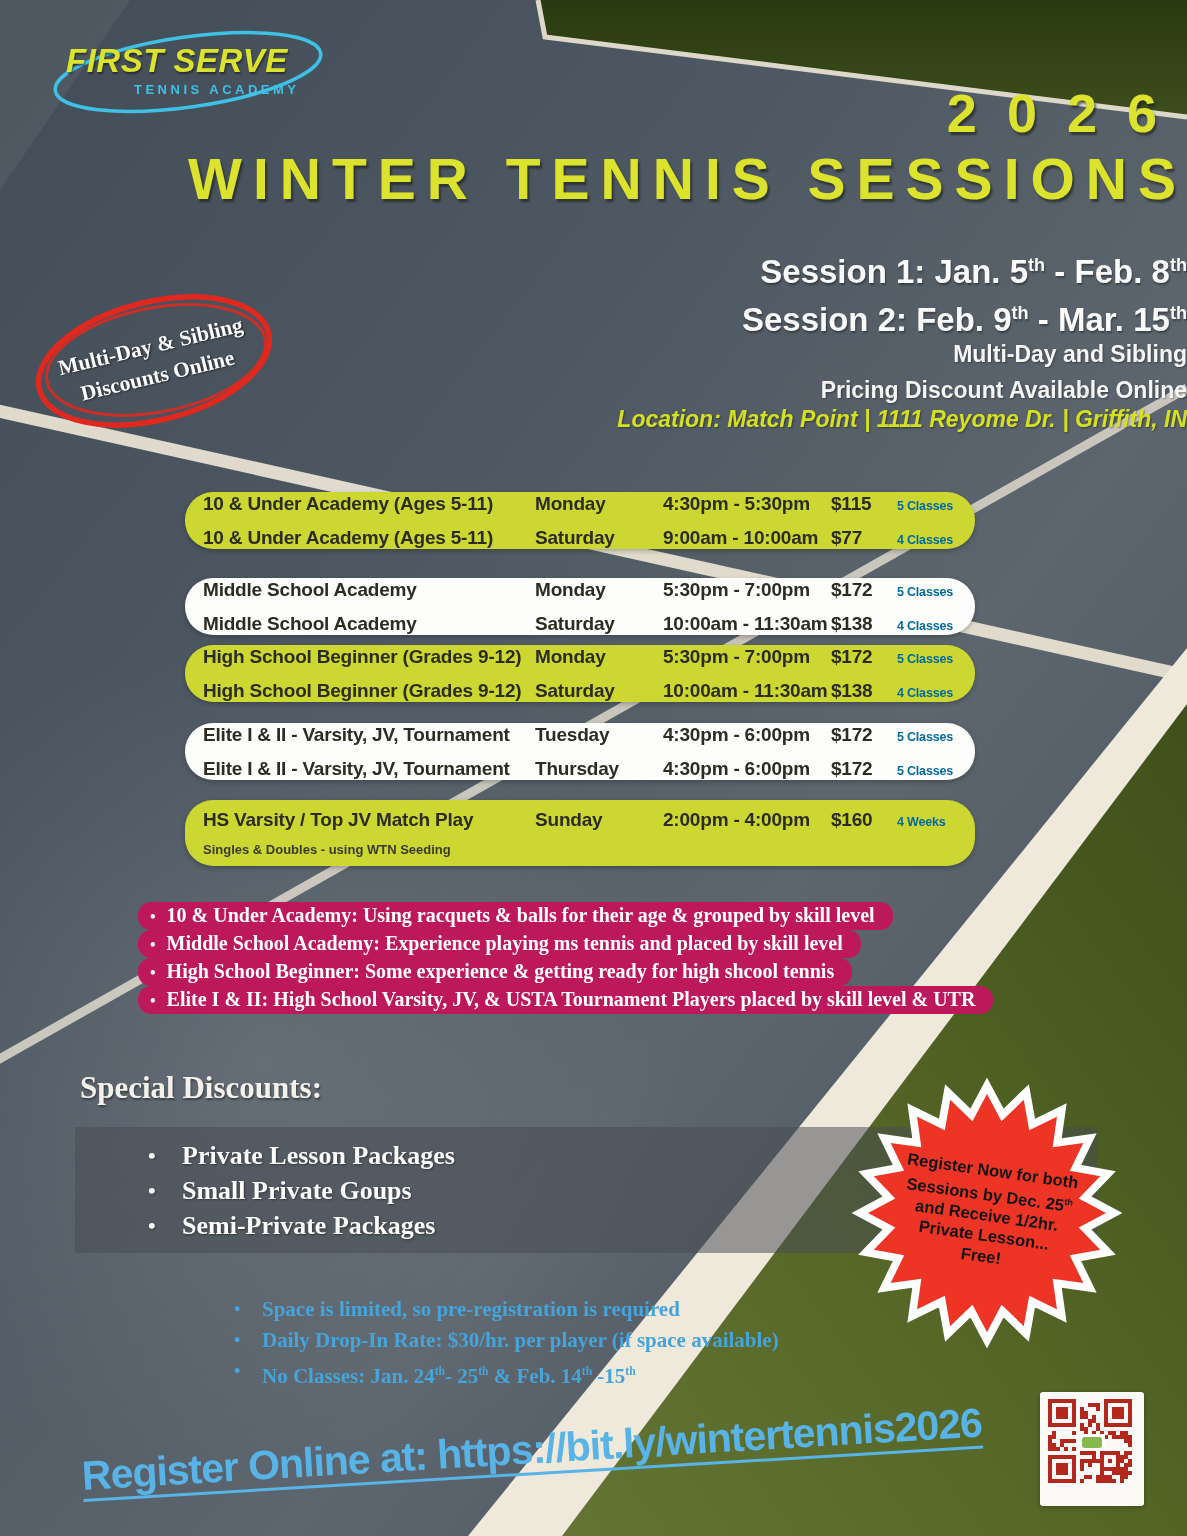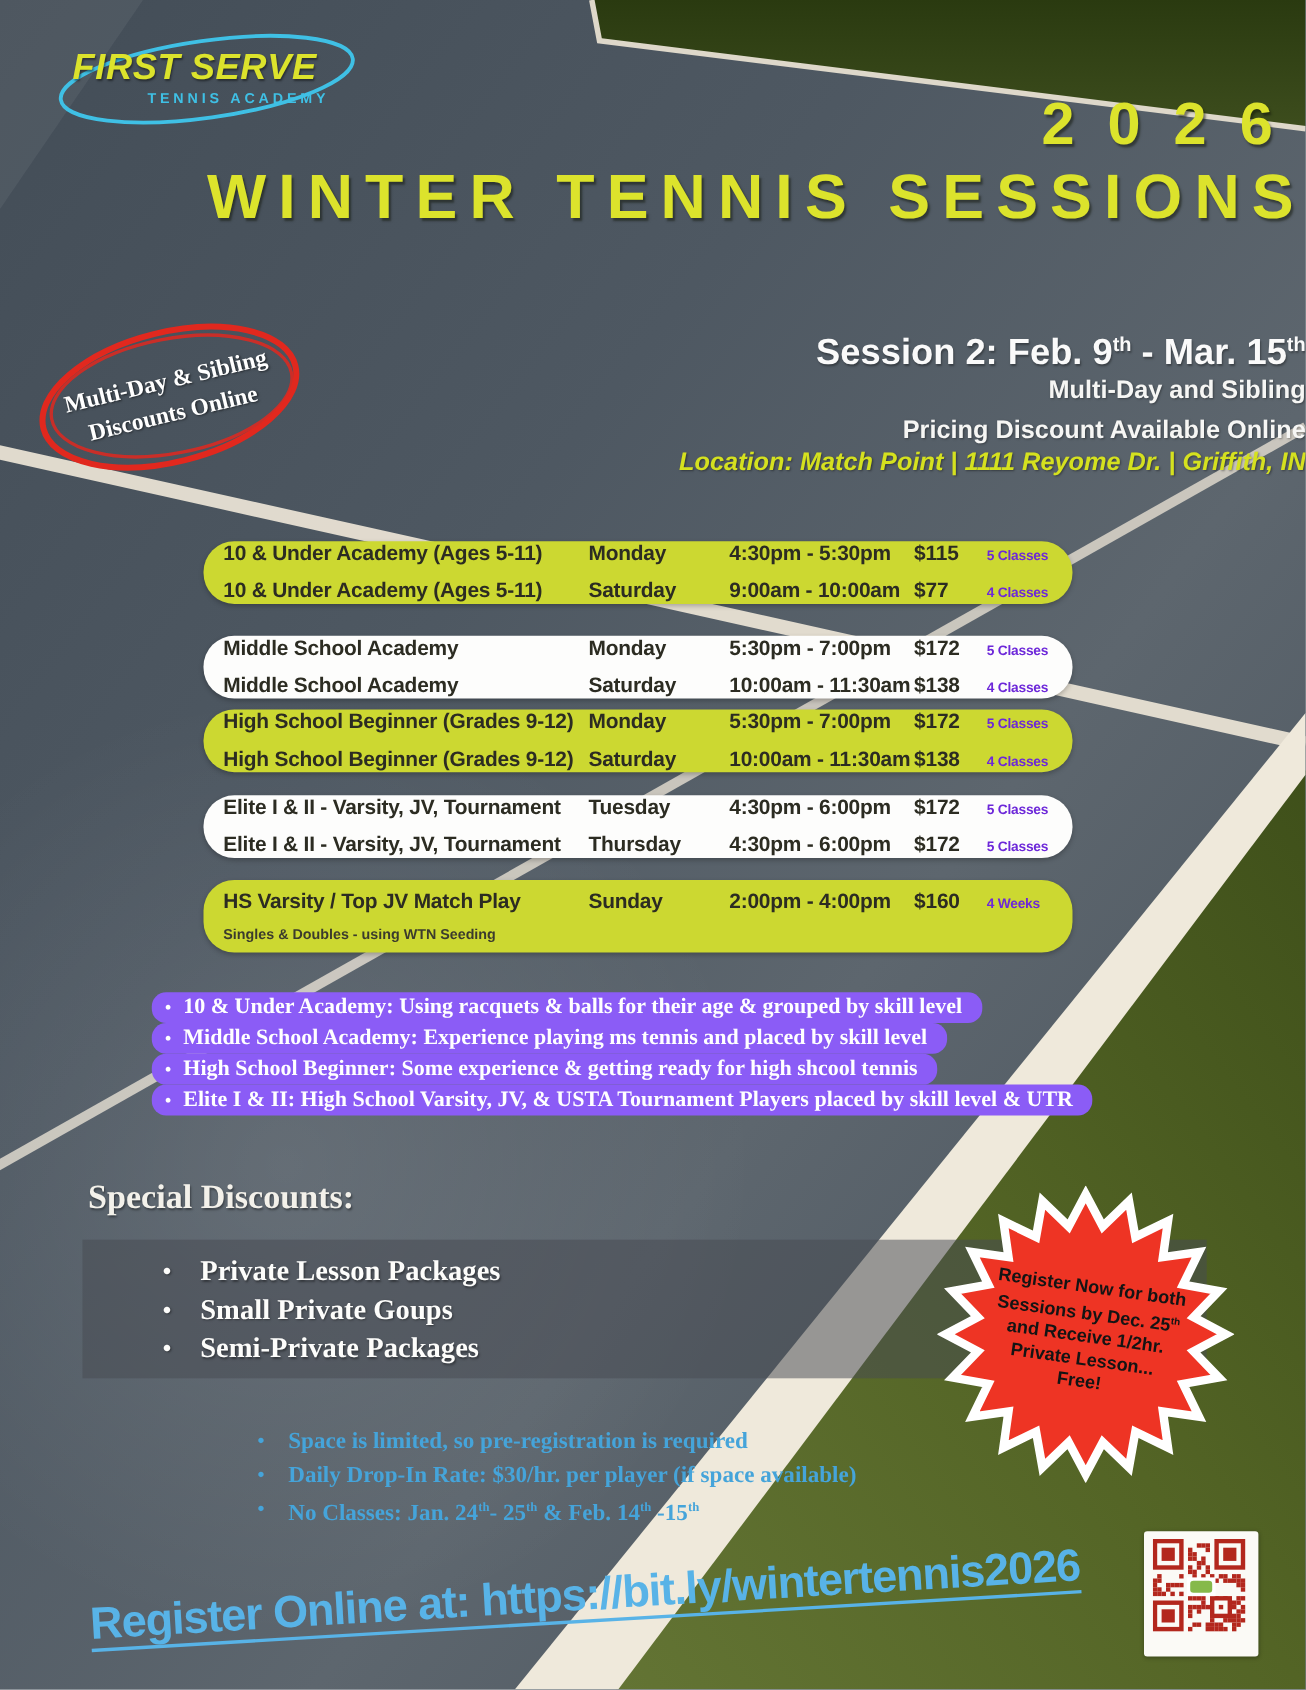--- a/index.html
+++ b/index.html
@@ -45,26 +45,26 @@
   
   #schedule{position:absolute;left:185px;top:492px;width:790px;height:380px;z-index:3}
   .s-row{position:absolute;left:0;width:790px;height:57px;border-radius:28px;display:flex;
     flex-direction:column;justify-content:center;gap:13px;box-shadow:0 2px 5px rgba(0,0,0,.25)}
   .s-row.yellow{background:var(--row-yellow)} .s-row.white{background:#fdfdfc}
   .s-row:nth-child(1){top:0} .s-row:nth-child(2){top:86px} .s-row:nth-child(3){top:153px}
   .s-row:nth-child(4){top:231px} .s-row:nth-child(5){top:308px;height:66px}
   .entry{display:flex;align-items:baseline;padding-left:18px;
     font:bold 19px/21px "Liberation Sans",sans-serif;color:#2c2c22;letter-spacing:-.2px}
   .c-name{width:332px} .c-day{width:128px} .c-time{width:168px} .c-price{width:66px}
-  .c-count{font:bold 12.5px/15px "Liberation Sans",sans-serif;color:#6d28d9}
+  .c-count{font:bold 12.5px/15px "Liberation Sans",sans-serif;color:#0369a1}
   .s-note{padding-left:18px;font:bold 13px/14px "Liberation Sans",sans-serif;color:#3b3b2d}
 
   
   #program-notes{position:absolute;left:138px;top:902px;z-index:3}
-  .pbar{display:table;background:#8b5cf6;color:#fff;border-radius:13px;
+  .pbar{display:table;background:#be185d;color:#fff;border-radius:13px;
     font:bold 20px/26px "Liberation Serif",serif;padding:0 18px 0 12px;white-space:nowrap}
   .pbar .dot{margin-right:11px;font-size:16px}
 
   
   #disc-heading{position:absolute;left:80px;top:1070px;font:bold 31px/36px "Liberation Serif",serif;
     color:#f3f1ea;text-shadow:1px 2px 2px rgba(0,0,0,.4);z-index:3}
   #disc-box{position:absolute;left:75px;top:1127px;width:1022px;height:126px;
     background:rgba(70,74,82,.52);z-index:1}
   #disc-list{position:absolute;left:140px;top:1138px;list-style:none;z-index:3}
   #disc-list li{position:relative;padding-left:42px;font:bold 26px/35px "Liberation Serif",serif;
@@ -136,20 +136,21 @@
   <div id="logo">
     <svg viewBox="0 0 290 86">
       <ellipse cx="140" cy="42" rx="134" ry="35" fill="none" stroke="#3fc0e5" stroke-width="3.5" transform="rotate(-8 140 42)"></ellipse>
     </svg>
     <div class="l1">FIRST SERVE</div>
     <div class="l2">TENNIS ACADEMY</div>
   </div>
 
   <div id="year" class="center">2026</div>
   <div id="main-title" class="center">WINTER TENNIS SESSIONS</div>
+  <div id="sess1" class="center session-line">Session 1: Jan. 5<sup>th</sup> - Feb. 8<sup>th</sup></div>
   <div id="sess2" class="center session-line">Session 2: Feb. 9<sup>th</sup> - Mar. 15<sup>th</sup></div>
   <div id="intro1" class="center intro-line">Multi-Day and Sibling</div>
   <div id="intro2" class="center intro-line">Pricing Discount  Available Online</div>
   <div id="location" class="center">Location: Match Point | 1111 Reyome Dr. | Griffith, IN</div>
 
   <div id="promo-badge">
     <svg viewBox="0 0 252 150">
       <ellipse cx="126" cy="75" rx="118" ry="59" fill="none" stroke="#e1281e" stroke-width="5.5" transform="rotate(-14 126 75)"></ellipse>
       <ellipse cx="128" cy="74" rx="111" ry="52" fill="none" stroke="#e1281e" stroke-width="3" opacity=".85" transform="rotate(-11 128 74)"></ellipse>
     </svg>

